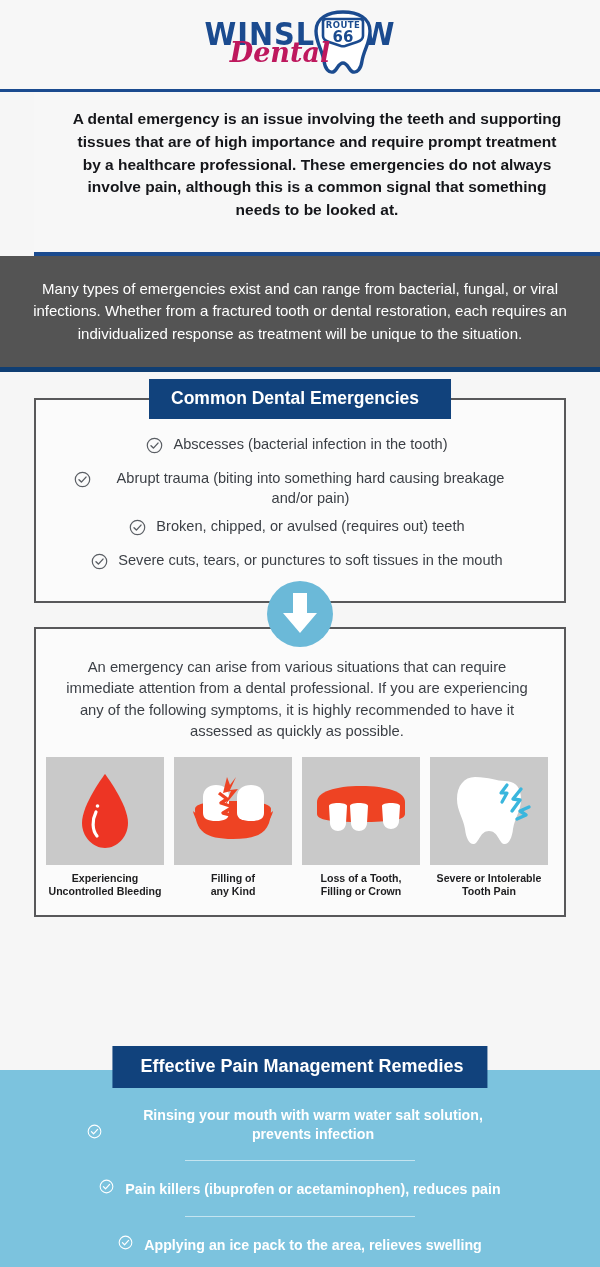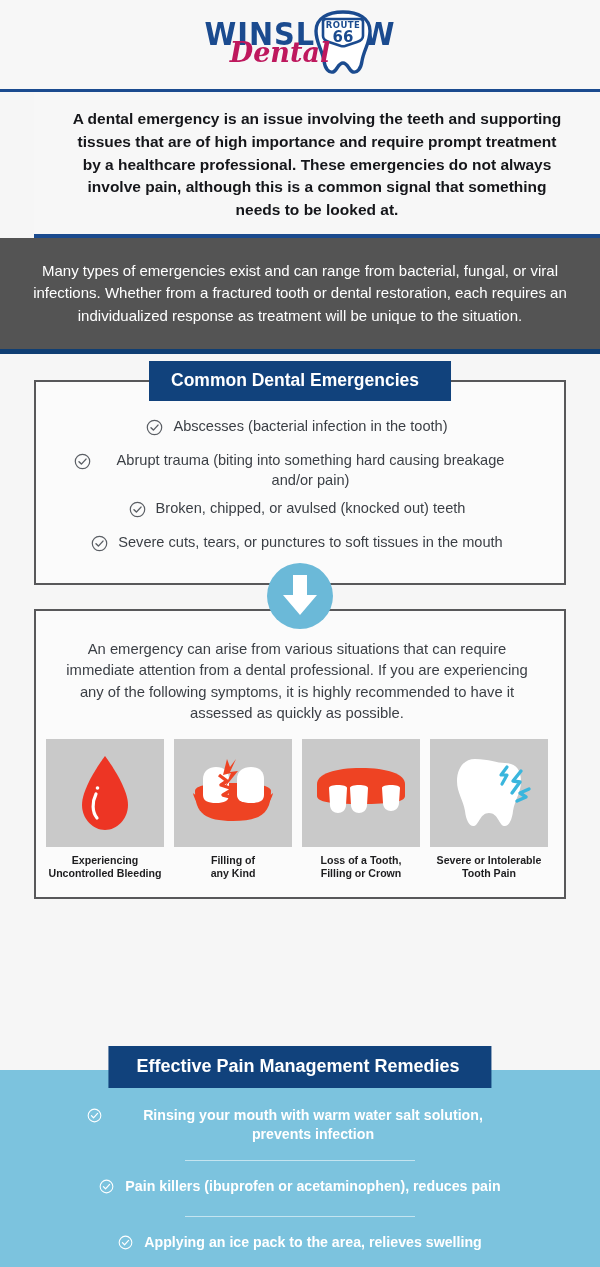--- a/index.html
+++ b/index.html
@@ -30,21 +30,21 @@
     position: absolute; top: 28px; left: 10px; width: 160px;
     text-align: center;
     font-family: "DejaVu Serif", serif;
     font-style: italic; font-weight: bold; font-size: 27px;
     color: #be185d;
   }
   .logo-tooth { position: absolute; top: 0px; left: 122px; }
 
   
   .intro {
-    padding: 16px 36px 12px 36px;
+    padding: 16px 36px 30px 36px;
     background: #f7f7f7;
     text-align: center;
     font-size: 15.5px; line-height: 1.47;
     font-weight: bold; color: #15161a;
     border-bottom: 4px solid #1b4b8f;
     margin-left: 34px;
   }
 
   
   .gray-block {
@@ -116,25 +116,25 @@
   .blue-section {
     position: absolute; left: 0; right: 0; bottom: 0; top: 1070px;
     background: #7cc3de;
   }
   .blue-banner-wrap { position: relative; height: 0; }
   .blue-banner {
     position: absolute; left: 50%; transform: translateX(-50%);
     top: -24px;
     background: #11427c; color: #fff;
     font-size: 18px; font-weight: bold;
-    padding: 10px 32px 11px 28px; white-space: nowrap;
+    padding: 10px 24px 11px 28px; white-space: nowrap;
   }
   .remedies { padding: 36px 30px 0 30px; }
   .remedy {
-    display: flex; align-items: flex-start; justify-content: center;
+    display: flex; align-items: flex-end; justify-content: center;
     gap: 11px;
     color: #ffffff; font-weight: bold; font-size: 14.2px; line-height: 1.35;
   }
   .remedy .txt { max-width: 400px; text-align: center; }
   .divider {
     width: 230px; height: 1px; background: rgba(255,255,255,.55);
     margin: 16px auto;
   }
 </style>
 </head>
@@ -185,21 +185,21 @@
         </span>
         <span class="txt">Abrupt trauma (biting into something hard causing breakage and/or pain)</span>
       </li>
       <li class="bullet">
         <span class="check">
           <svg width="17" height="17" viewBox="0 0 17 17">
               <circle cx="8.5" cy="8.5" r="7.2" fill="none" stroke="#5a5e64" stroke-width="1.2"></circle>
               <path d="M5 8.7 L7.4 11.1 L12 6.1" fill="none" stroke="#5a5e64" stroke-width="1.4" stroke-linecap="round" stroke-linejoin="round"></path>
             </svg>
         </span>
-        <span class="txt">Broken, chipped, or avulsed (knocked out) teeth</span>
+        <span class="txt">Broken, chipped, or avulsed (requires out) teeth</span>
       </li>
       <li class="bullet">
         <span class="check">
           <svg width="17" height="17" viewBox="0 0 17 17">
               <circle cx="8.5" cy="8.5" r="7.2" fill="none" stroke="#5a5e64" stroke-width="1.2"></circle>
               <path d="M5 8.7 L7.4 11.1 L12 6.1" fill="none" stroke="#5a5e64" stroke-width="1.4" stroke-linecap="round" stroke-linejoin="round"></path>
             </svg>
         </span>
         <span class="txt">Severe cuts, tears, or punctures to soft tissues in the mouth</span>
       </li>

